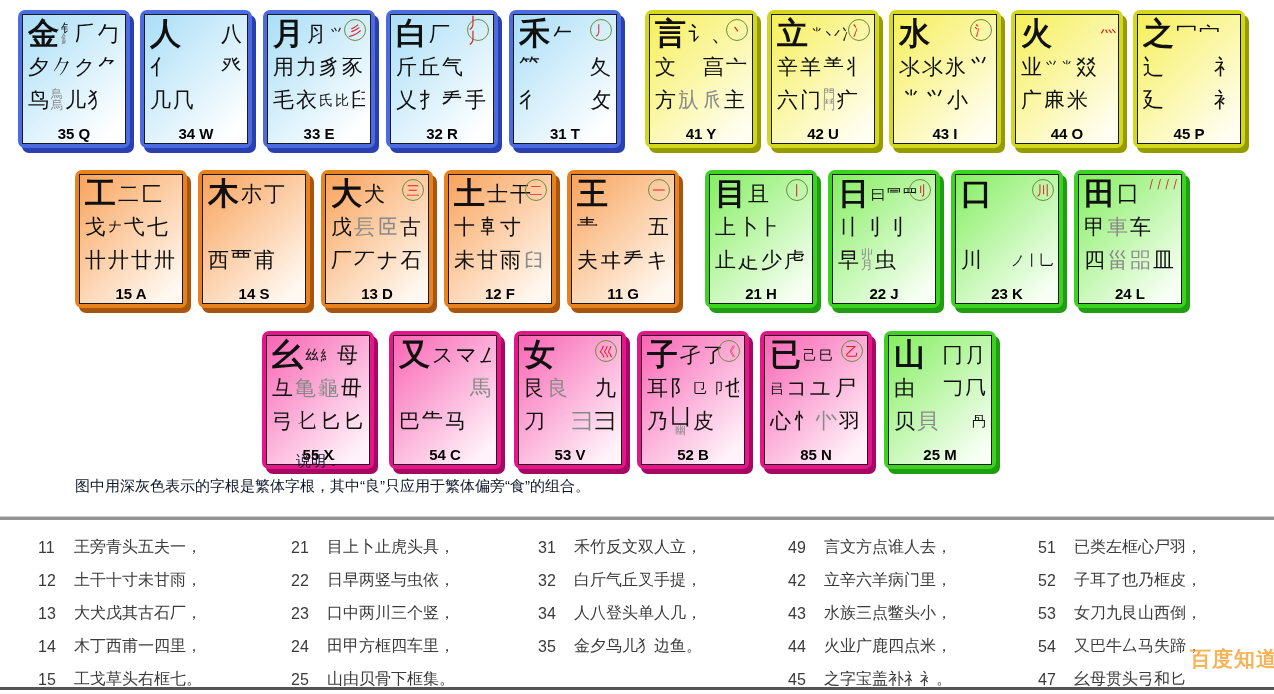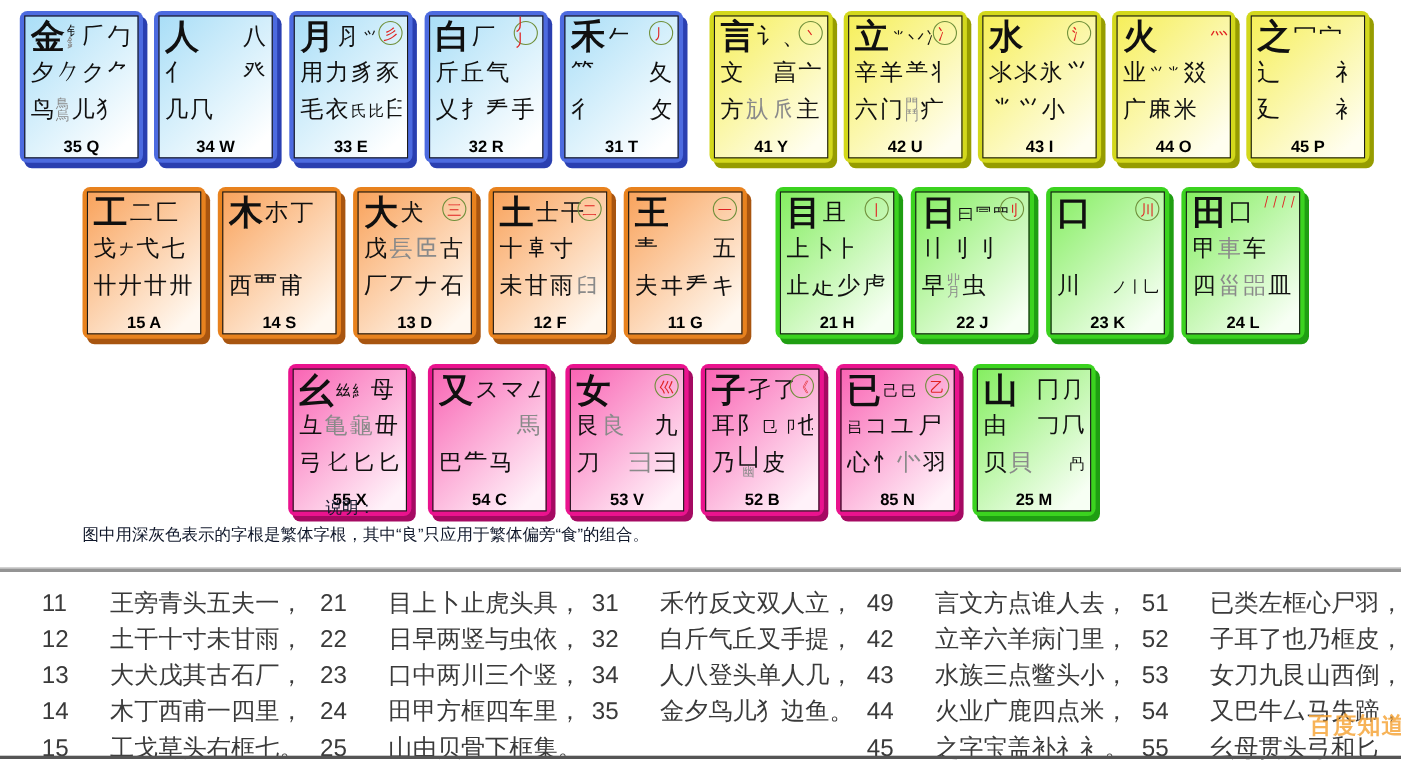--- a/index.html
+++ b/index.html
@@ -33,21 +33,21 @@
   #divider{position:absolute;top:516px;left:0;width:100%;height:3px;background:#949494;border-top:1px solid #cfcfcf;}
   #bottomline{position:absolute;top:687px;left:0;width:100%;height:3px;background:#555;}
   
   #rhymes{position:absolute;top:531px;left:0;width:100%;height:170px;}
   .rcol{position:absolute;top:0;}
   .rcol:nth-child(1){left:38px;}
   .rcol:nth-child(2){left:291px;}
   .rcol:nth-child(3){left:538px;}
   .rcol:nth-child(4){left:788px;}
   .rcol:nth-child(5){left:1038px;}
-  .ritem{height:33px;display:flex;align-items:center;font-size:22px;color:#3a3a3a;white-space:nowrap;gap:26px;}
+  .ritem{height:33px;display:flex;align-items:center;font-size:16px;color:#3a3a3a;white-space:nowrap;}
   .rnum{width:36px;}
   
   #watermark{position:absolute;left:1190px;top:645px;font-size:21px;font-weight:700;
              color:#f6a63b;opacity:.85;letter-spacing:1px;white-space:nowrap;}
 </style>
 </head>
 <body>
 
 <div id="board">
   <div id="keyboard">
@@ -705,21 +705,21 @@
         </div>
         <div class="ritem">
           <span class="rnum">53</span>
           <span class="rtxt">女刀九艮山西倒，</span>
         </div>
         <div class="ritem">
           <span class="rnum">54</span>
           <span class="rtxt">又巴牛厶马失蹄，</span>
         </div>
         <div class="ritem">
-          <span class="rnum">55</span>
+          <span class="rnum">47</span>
           <span class="rtxt">幺母贯头弓和匕</span>
         </div>
       </div>
     </div>
 
   <div id="watermark">百度知道</div>
 
   <div id="bottomline"></div>
 </div>
 

